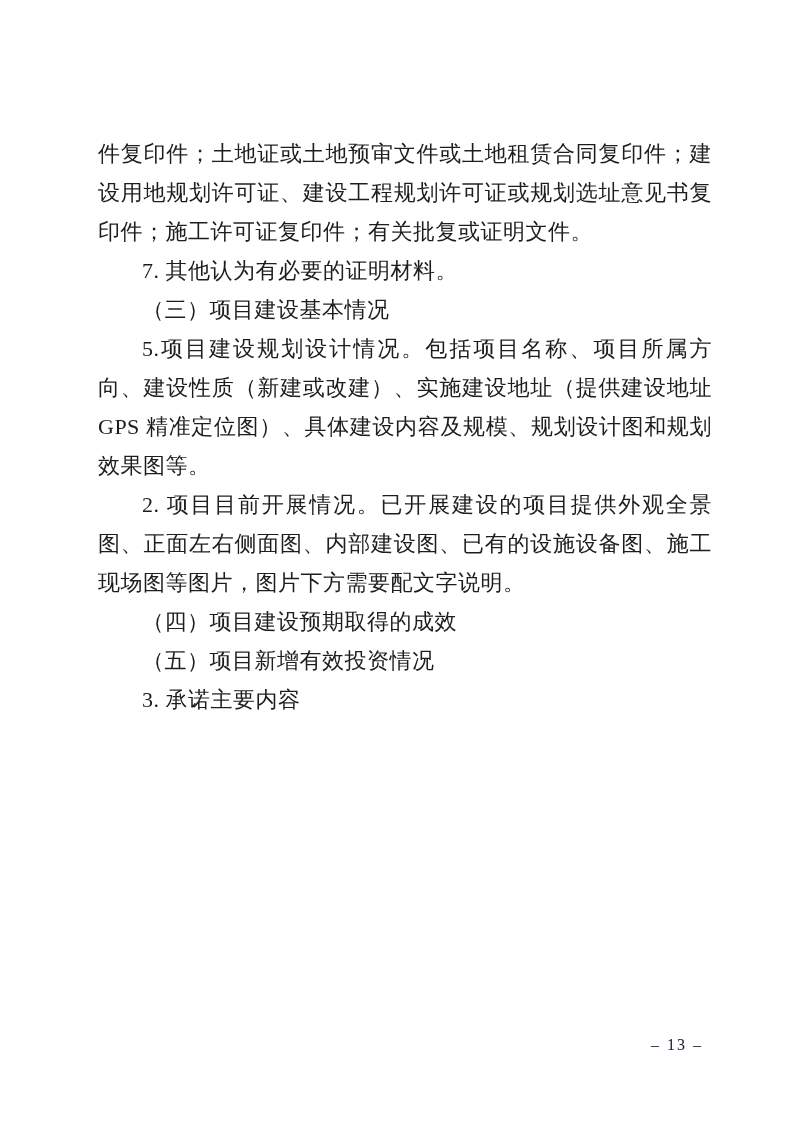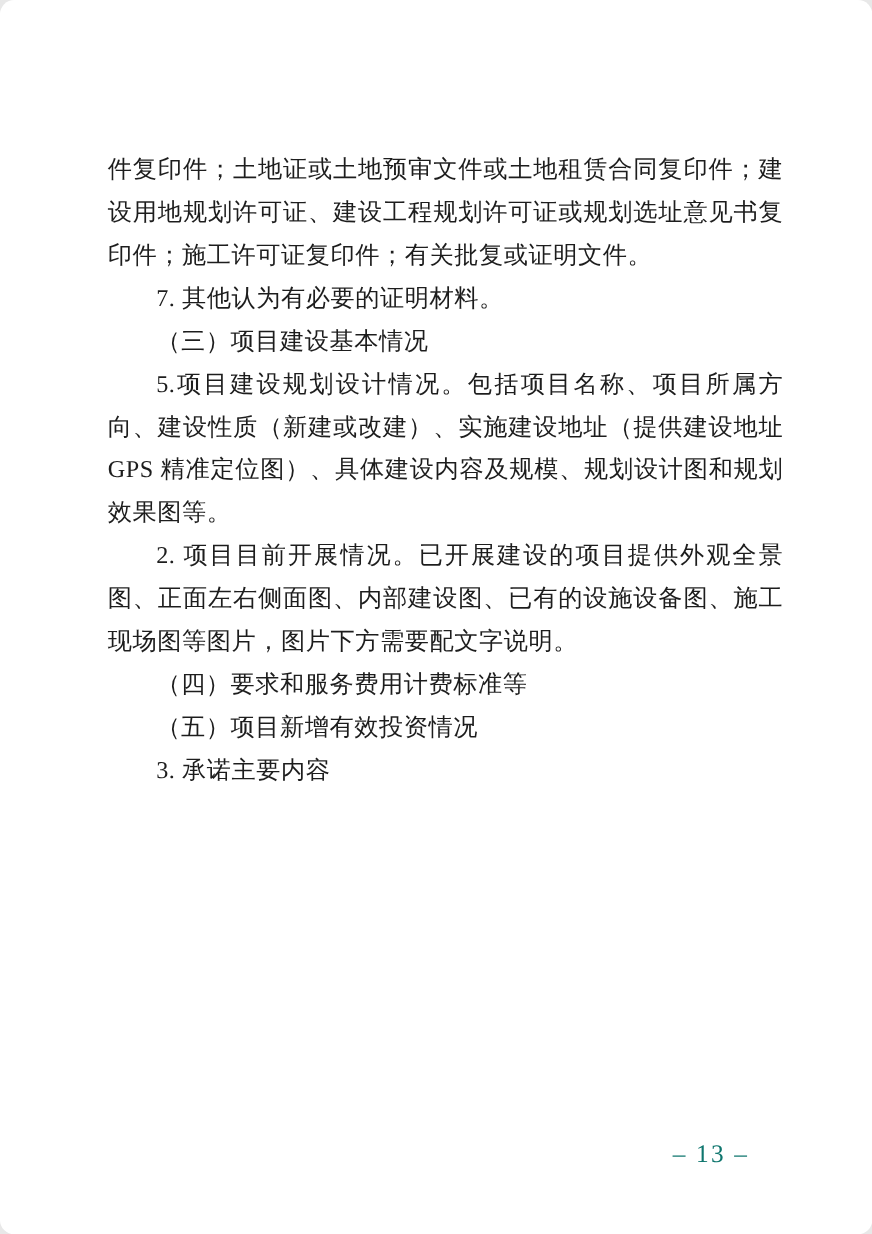--- a/index.html
+++ b/index.html
@@ -9,21 +9,20 @@
   }
   .page {
     position: relative;
     width: 793px;
     height: 1122px;
     margin: 0 auto;
     background: #ffffff;
     overflow: hidden;
     font-family: "Liberation Serif", "DejaVu Serif", serif;
     color: #1d1d1d;
-    border-radius: 13px;
   }
   .doc-body {
     position: absolute;
     left: 98px;
     top: 134px;
     width: 614px;
   }
   .doc-body p {
     margin: 0;
     font-size: 22px;
@@ -35,35 +34,35 @@
   }
   .doc-body p.indent {
     text-indent: 2em;
   }
   .doc-body p.bold {
     font-weight: normal;
   }
   .page-number {
     position: absolute;
     top: 1036px;
-    right: 112px;
-    font-size: 23px;
+    right: 90px;
+    font-size: 16px;
     letter-spacing: 2px;
-    color: #0f766e;
+    color: #0f172a;
     font-family: "Liberation Serif", "DejaVu Serif", serif;
   }
 </style>
 </head>
 <body>
 
 <div class="page">
   <div class="doc-body">
       <p>件复印件；土地证或土地预审文件或土地租赁合同复印件；建设用地规划许可证、建设工程规划许可证或规划选址意见书复印件；施工许可证复印件；有关批复或证明文件。</p>
       <p class="indent">7. 其他认为有必要的证明材料。</p>
       <p class="indent bold">（三）项目建设基本情况</p>
       <p class="indent">5.项目建设规划设计情况。包括项目名称、项目所属方向、建设性质（新建或改建）、实施建设地址（提供建设地址 GPS 精准定位图）、具体建设内容及规模、规划设计图和规划效果图等。</p>
       <p class="indent">2. 项目目前开展情况。已开展建设的项目提供外观全景图、正面左右侧面图、内部建设图、已有的设施设备图、施工现场图等图片，图片下方需要配文字说明。</p>
-      <p class="indent bold">（四）要求和服务费用计费标准等</p>
+      <p class="indent bold">（四）项目建设预期取得的成效</p>
       <p class="indent bold">（五）项目新增有效投资情况</p>
       <p class="indent bold">3. 承诺主要内容</p>
     </div>
   <div class="page-number">– 13 –</div>
 </div>
 
 </body></html>

